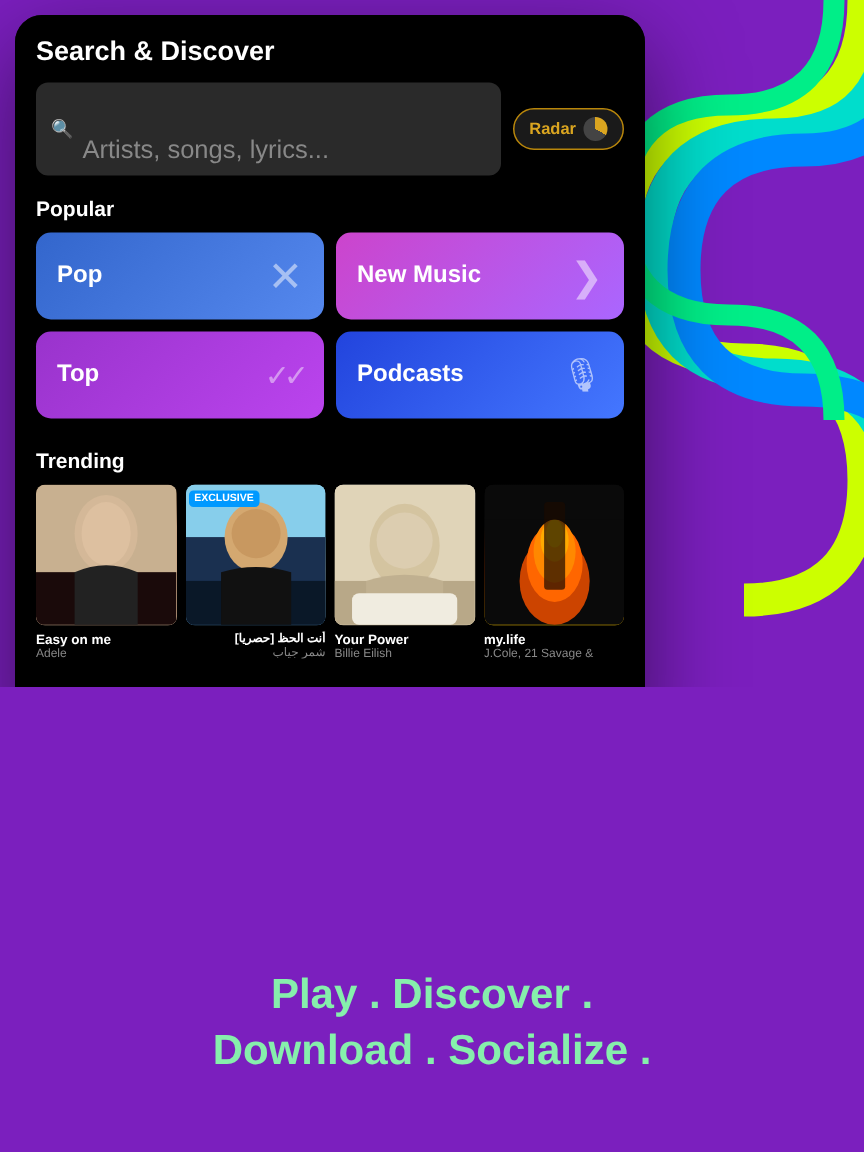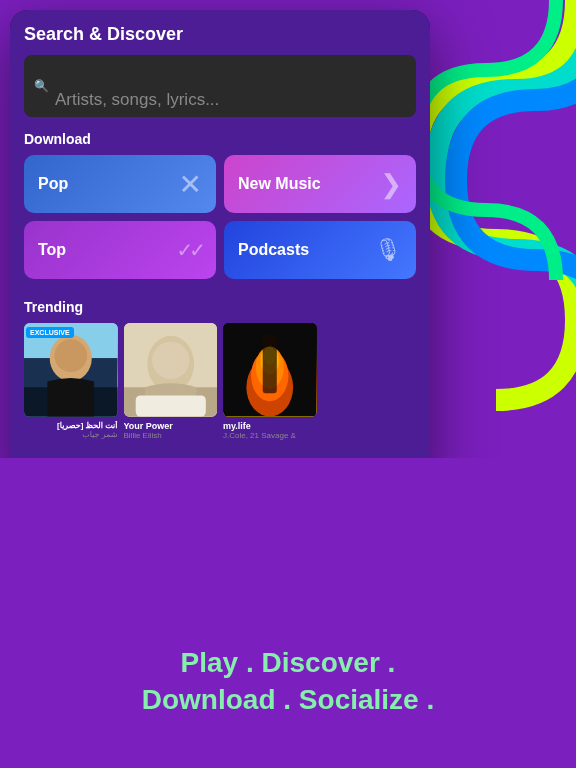--- a/index.html
+++ b/index.html
@@ -47,21 +47,21 @@
       height: 490px;
       background: #1a1a1a;
       border-radius: 18px;
       overflow: hidden;
       box-shadow: 0 20px 60px rgba(0,0,0,0.5);
     }
 
     .tablet-inner {
       width: 100%;
       height: 100%;
-      background: #4c1d95;
+      background: #000000;
       padding: 14px;
       overflow: hidden;
       position: relative;
     }
 
     
     .home-button {
       position: absolute;
       bottom: 8px;
       left: 50%;
@@ -295,23 +295,27 @@
 <div class="tablet" style="z-index:5;">
   <div class="tablet-inner">
 
     <div class="app-header">Search &amp; Discover</div>
 
     <div class="search-bar">
       <div class="search-input-wrap">
         <span class="search-icon-inner">🔍</span>
         <span class="search-placeholder">Artists, songs, lyrics...</span>
       </div>
+      <div class="radar-btn">
+        <span class="radar-label">Radar</span>
+        <div class="radar-icon"></div>
+      </div>
     </div>
 
-    <div class="section-title">Download</div>
+    <div class="section-title">Popular</div>
 
     <div class="category-grid">
 
       <div class="category-card cat-pop">
         <span class="cat-label">Pop</span>
         <span class="cat-icon" style="font-style:normal;font-size:28px;opacity:0.5;font-weight:300;">✕</span>
       </div>
 
       <div class="category-card cat-newmusic">
         <span class="cat-label">New Music</span>
@@ -327,20 +331,36 @@
         <span class="cat-label">Podcasts</span>
         <span class="cat-icon" style="font-size:22px;opacity:0.6;">🎙</span>
       </div>
     </div>
 
     <div class="trending-section">
       <div class="section-title">Trending</div>
 
       <div class="trending-grid">
 
+        <div class="trending-item">
+          <div class="trending-thumb">
+            <div class="adele-face">
+              
+              <svg width="100%" height="100%" viewBox="0 0 80 80" preserveAspectRatio="xMidYMid slice">
+                <rect width="80" height="80" fill="#c8b090"></rect>
+                <ellipse cx="40" cy="28" rx="18" ry="22" fill="#d4b898"></ellipse>
+                <ellipse cx="40" cy="28" rx="14" ry="18" fill="#ddc0a0"></ellipse>
+                <rect x="0" y="50" width="80" height="30" fill="#1a0a0a"></rect>
+                <path d="M22 50 Q40 42 58 50 L58 80 L22 80 Z" fill="#222"></path>
+              </svg>
+            </div>
+          </div>
+          <div class="trending-name">Easy on me</div>
+          <div class="trending-artist">Adele</div>
+        </div>
 
         <div class="trending-item">
           <div class="trending-thumb">
             <div class="arabic-photo">
               <svg width="100%" height="100%" viewBox="0 0 80 80" preserveAspectRatio="xMidYMid slice">
                 <rect width="80" height="80" fill="#87CEEB"></rect>
                 <rect x="0" y="30" width="80" height="50" fill="#1a3050"></rect>
                 <ellipse cx="40" cy="30" rx="18" ry="20" fill="#d4a870"></ellipse>
                 <circle cx="40" cy="28" r="14" fill="#c89860"></circle>
                 <rect x="0" y="55" width="80" height="25" fill="#0a1828"></rect>

